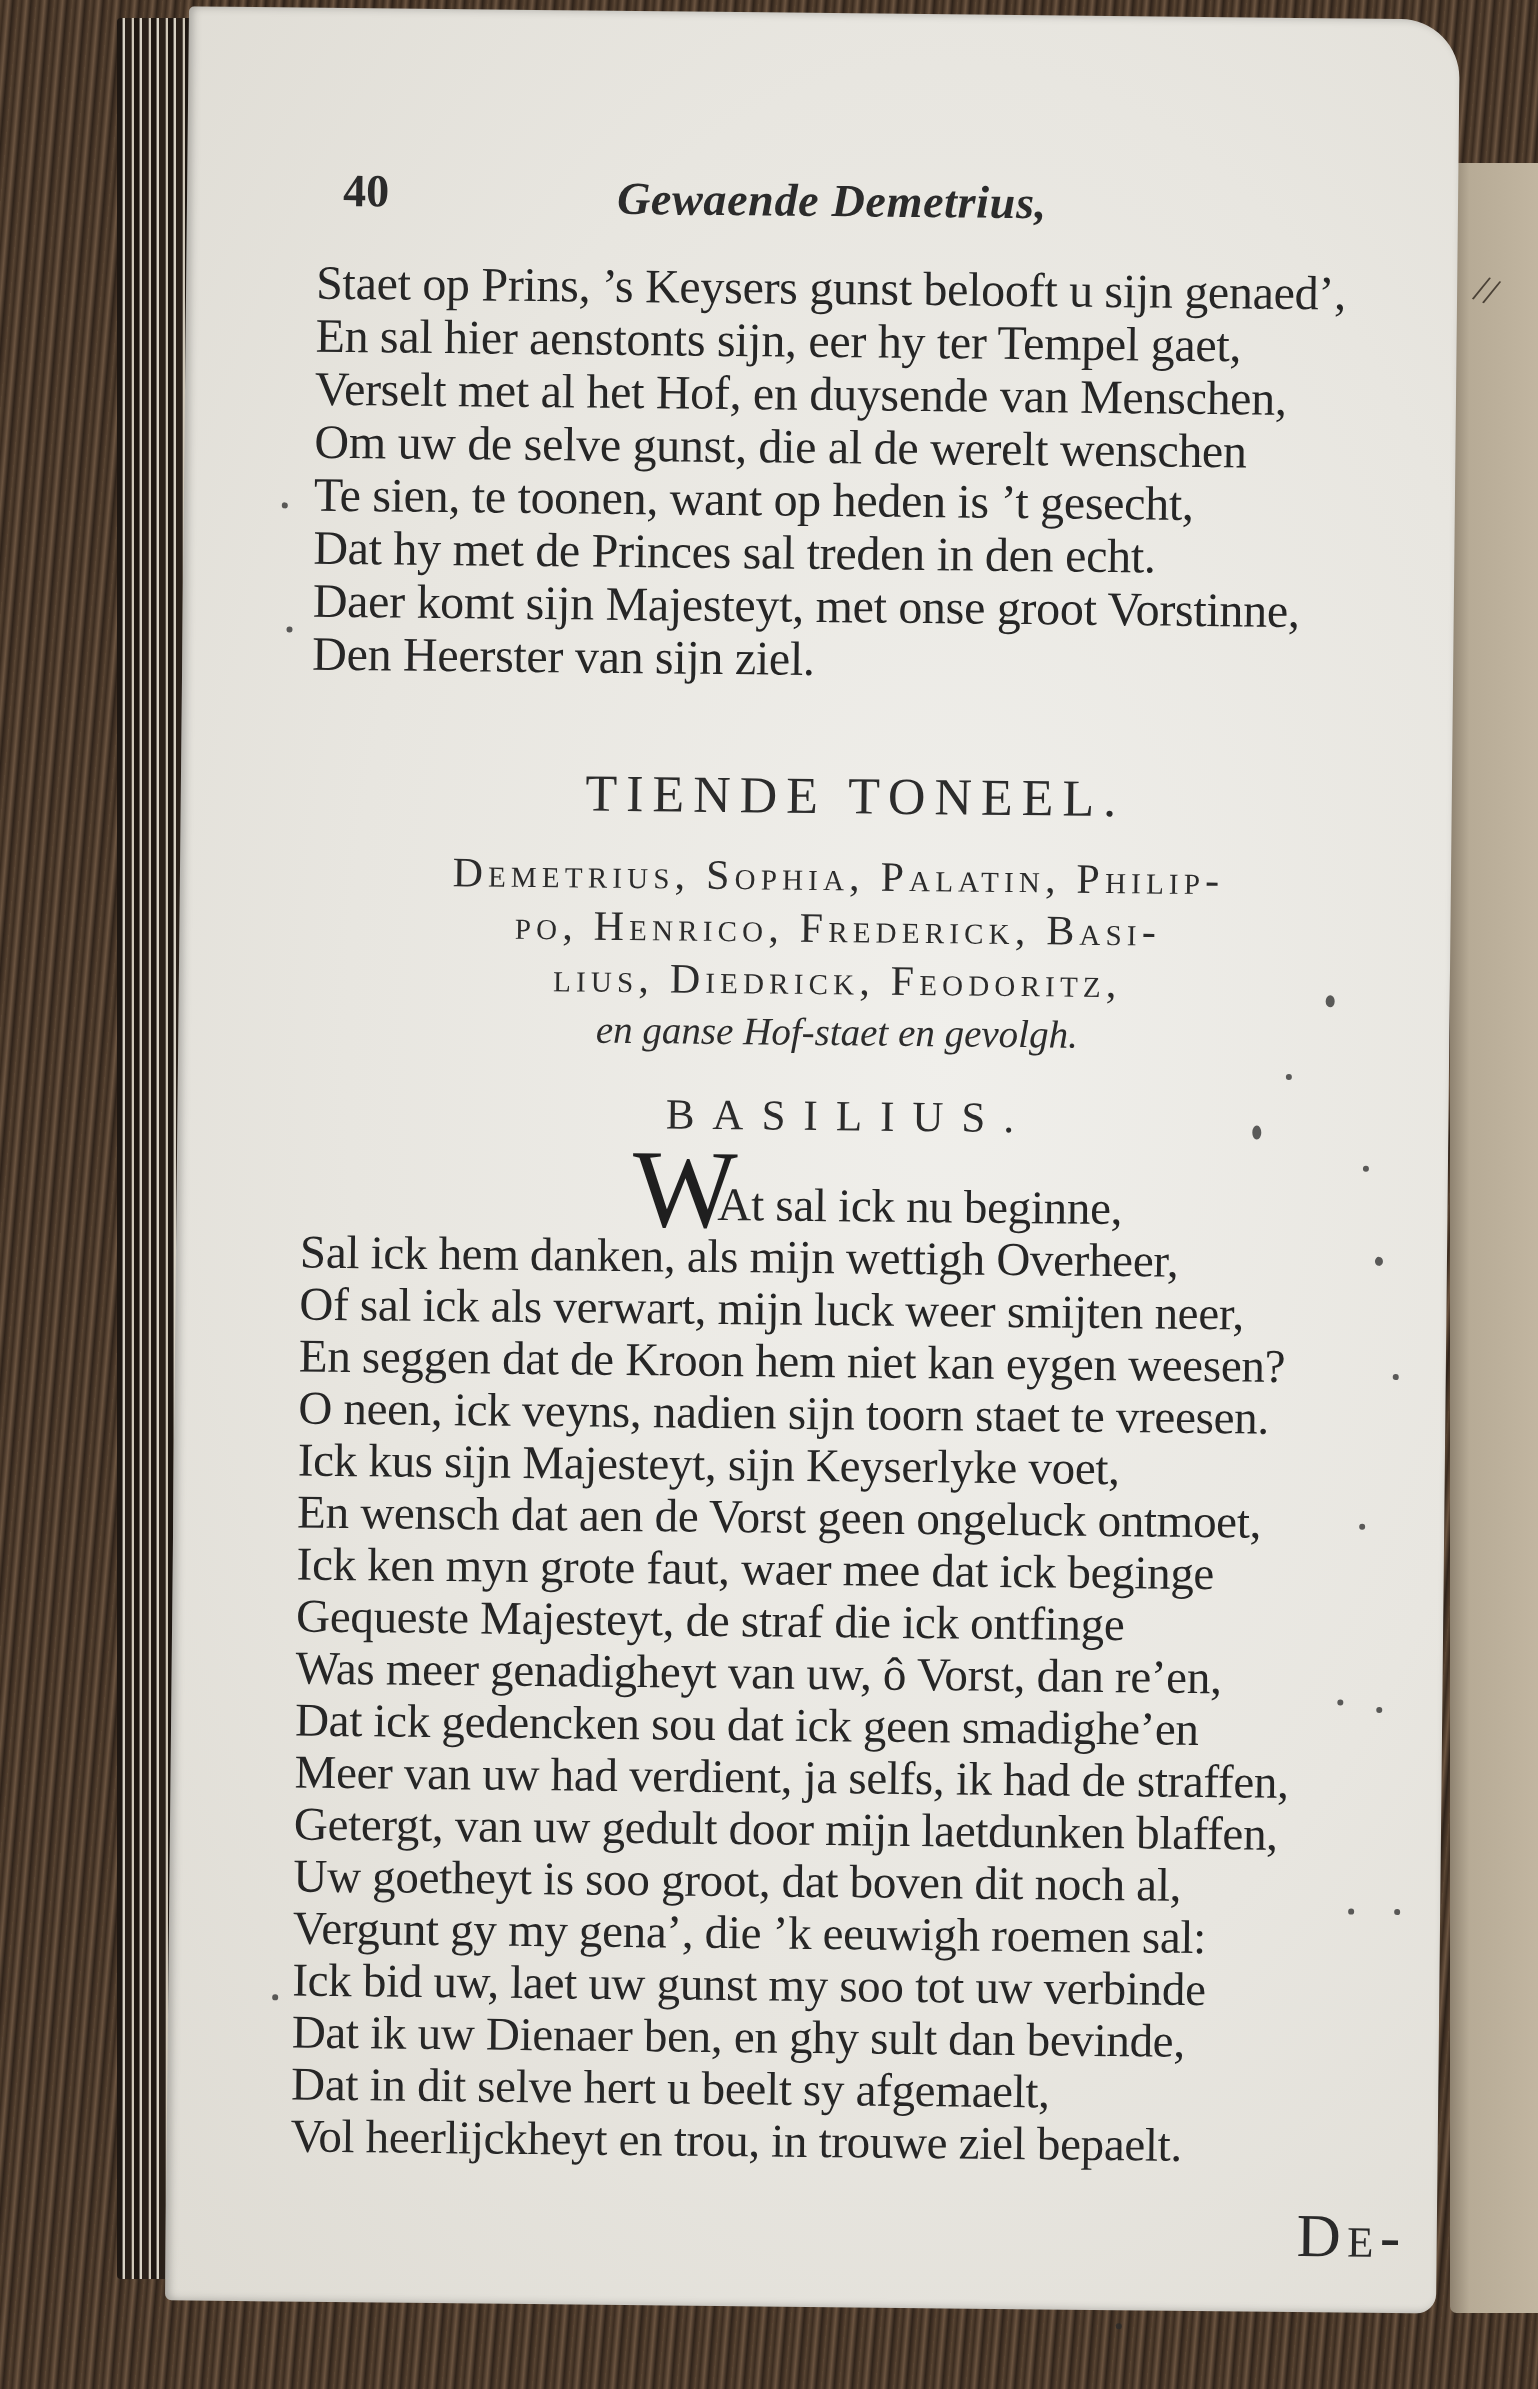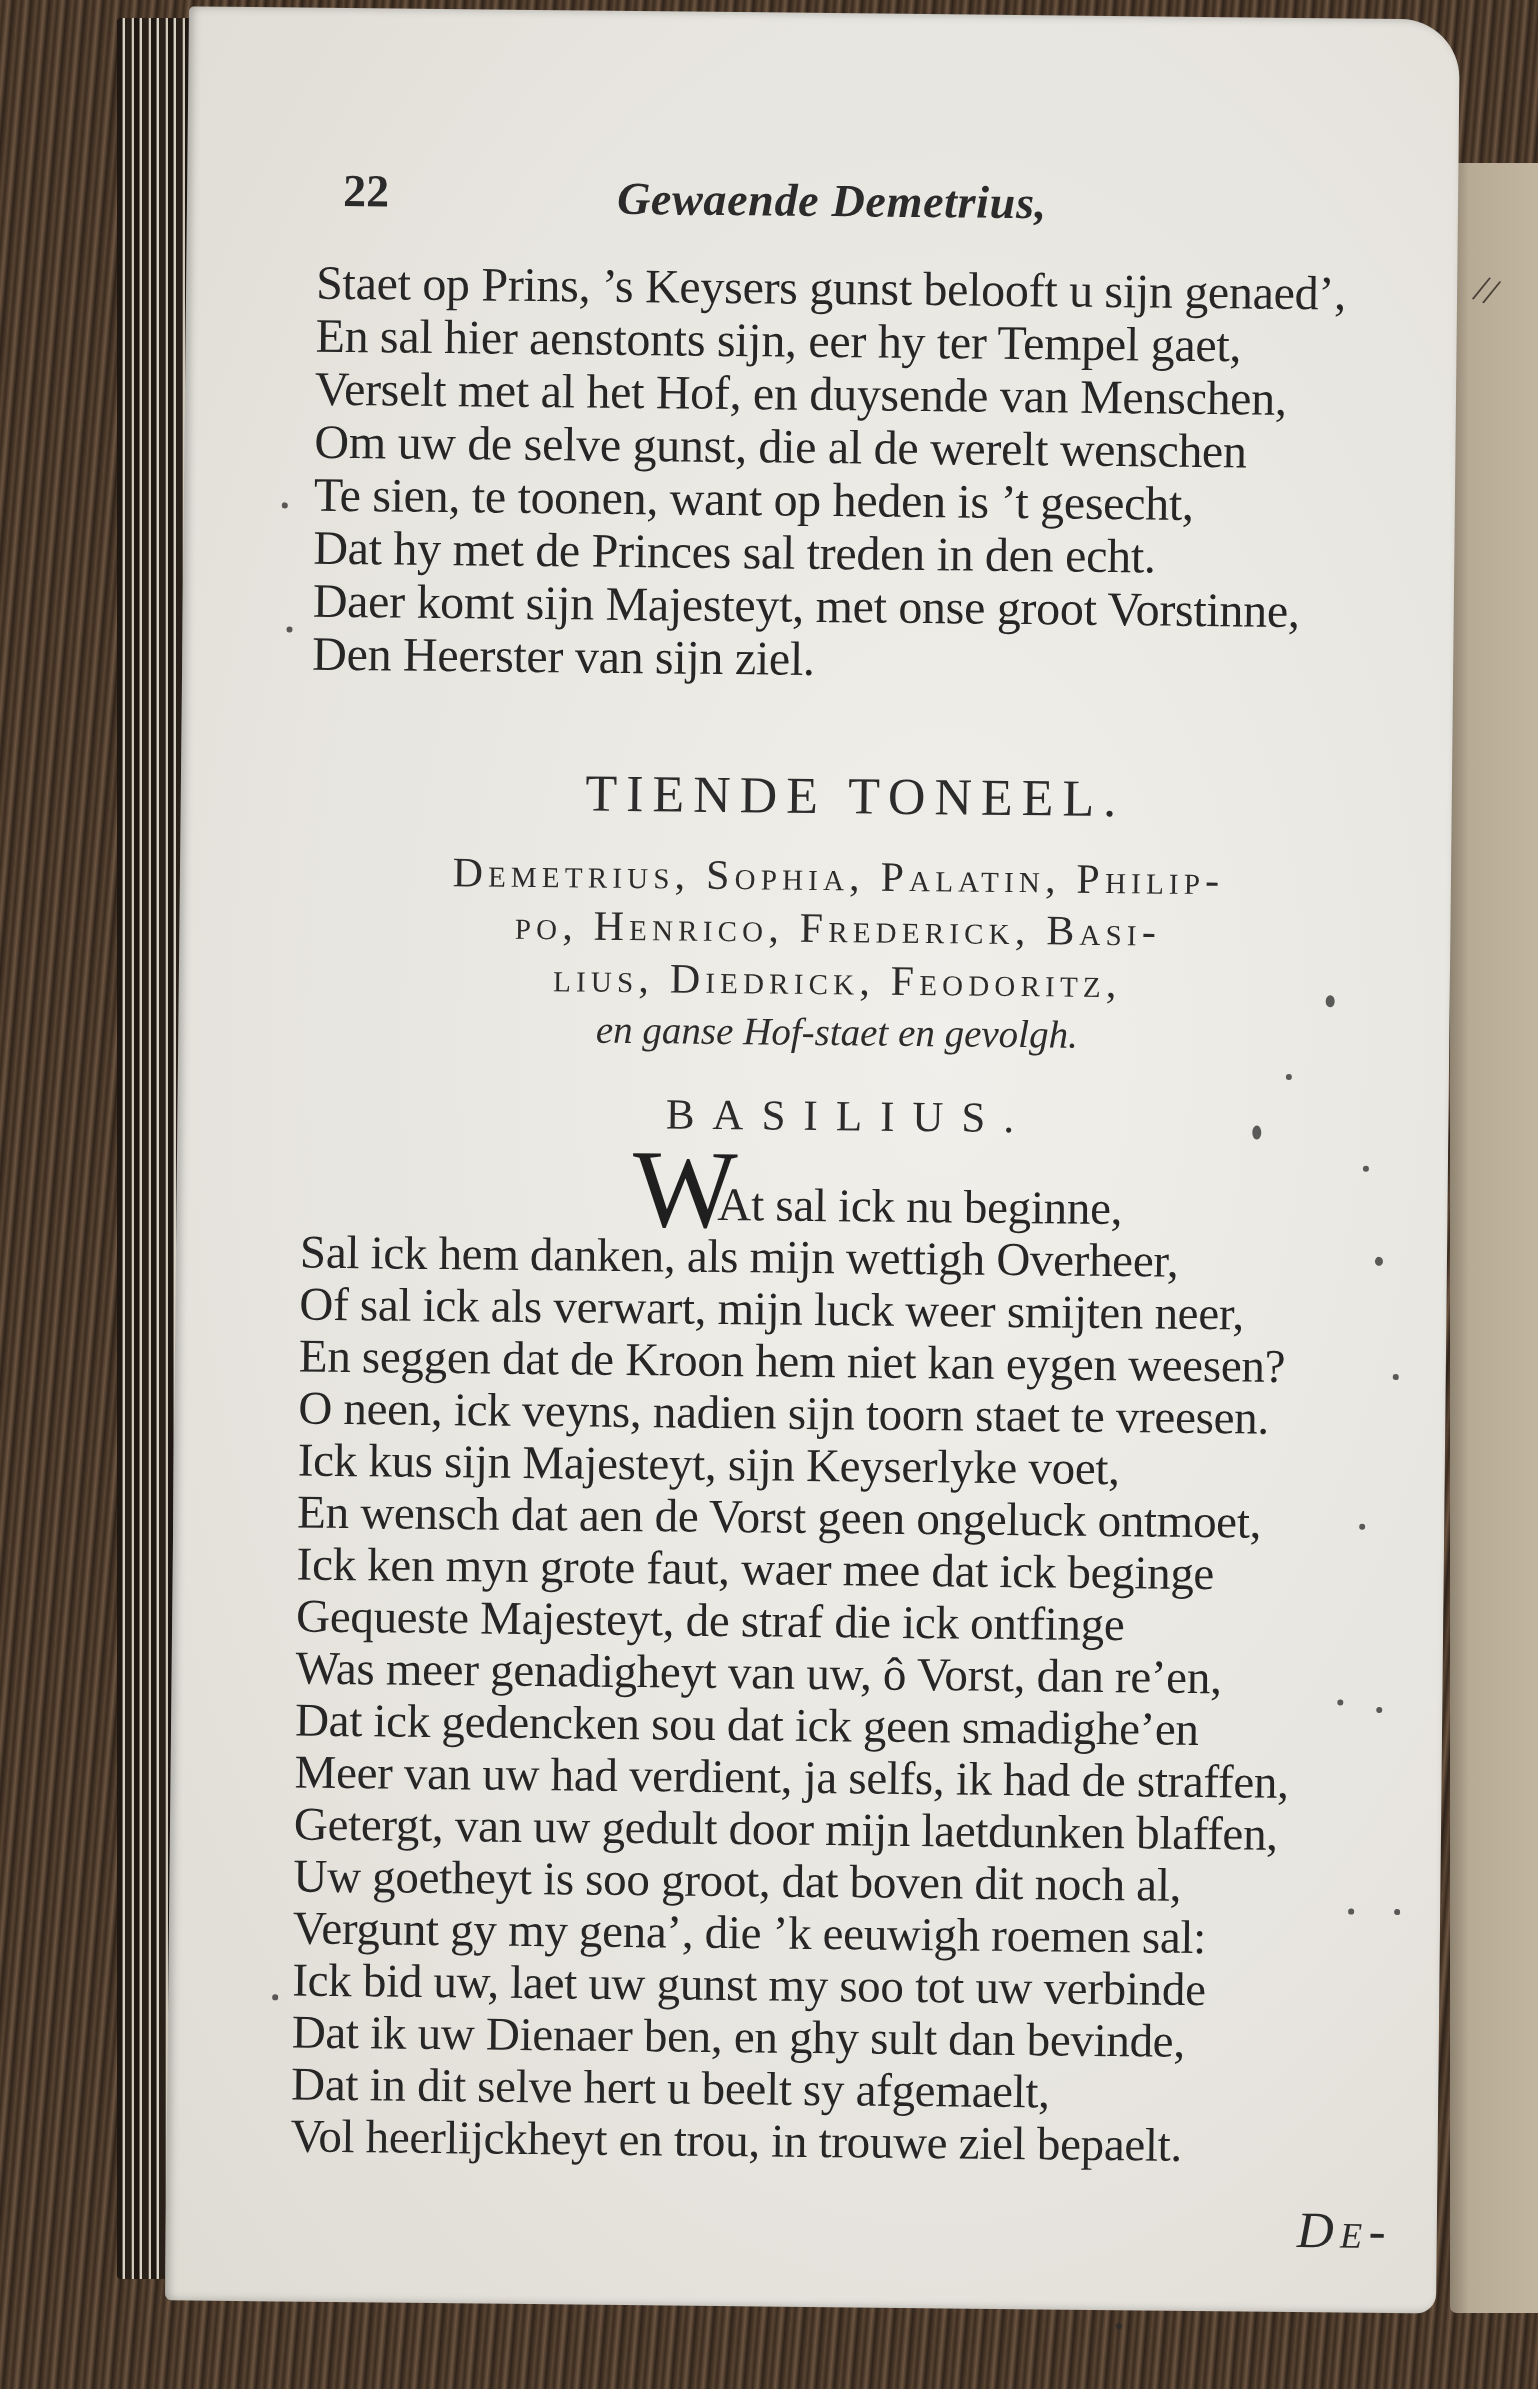--- a/index.html
+++ b/index.html
@@ -159,25 +159,24 @@
       left: 332px;
       top: -44px;
       font-size: 111px;
       line-height: 111px;
       color: #1f1f1f;
     }
     .catchword {
       position: absolute;
       top: 2183px;
       left: 1131px;
-      font-size: 51px;
+      font-size: 61px;
       letter-spacing: 6.5px;
       font-variant: small-caps;
       color: #2a2a2a;
-      font-style: italic;
     }
     .specks span {
       position: absolute;
       width: 5.9px;
       height: 5.9px;
       background: #2a2a2a;
       border-radius: 50%;
       opacity: 0.75;
     }
   </style>
@@ -186,21 +185,21 @@
 
 <div class="page-edges"></div>
 
 <div class="facing-page">
   <span class="facing-mark">//</span>
 </div>
 
 <div class="page">
 
   <div class="header">
-    <span class="page-number">22</span>
+    <span class="page-number">40</span>
     <span class="running-title">Gewaende Demetrius,</span>
   </div>
 
   <div class="verse-block top">
     <div class="verse-line">Staet op Prins, ’s Keysers gunst belooft u sijn genaed’,</div>
     <div class="verse-line">En sal hier aenstonts sijn, eer hy ter Tempel gaet,</div>
     <div class="verse-line">Verselt met al het Hof, en duysende van Menschen,</div>
     <div class="verse-line">Om uw de selve gunst, die al de werelt wenschen</div>
     <div class="verse-line">Te sien, te toonen, want op heden is ’t gesecht,</div>
     <div class="verse-line">Dat hy met de Princes sal treden in den echt.</div>

